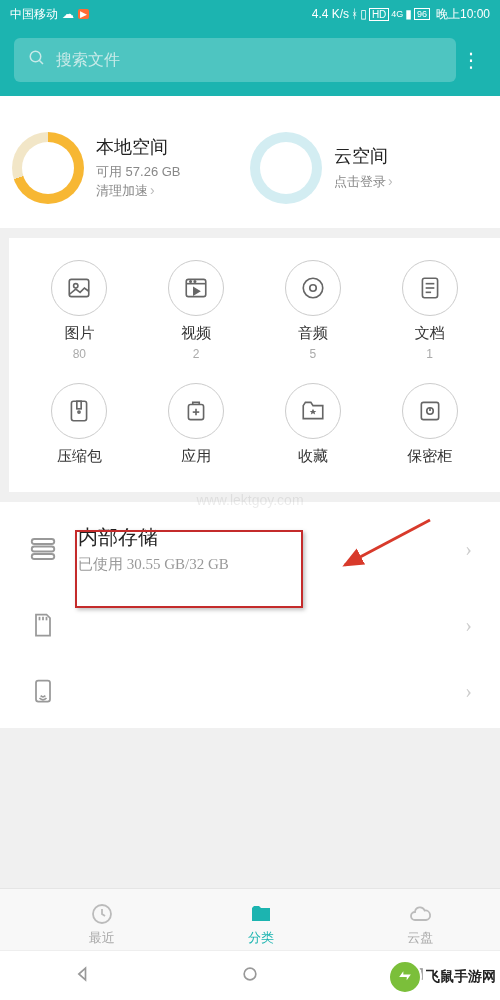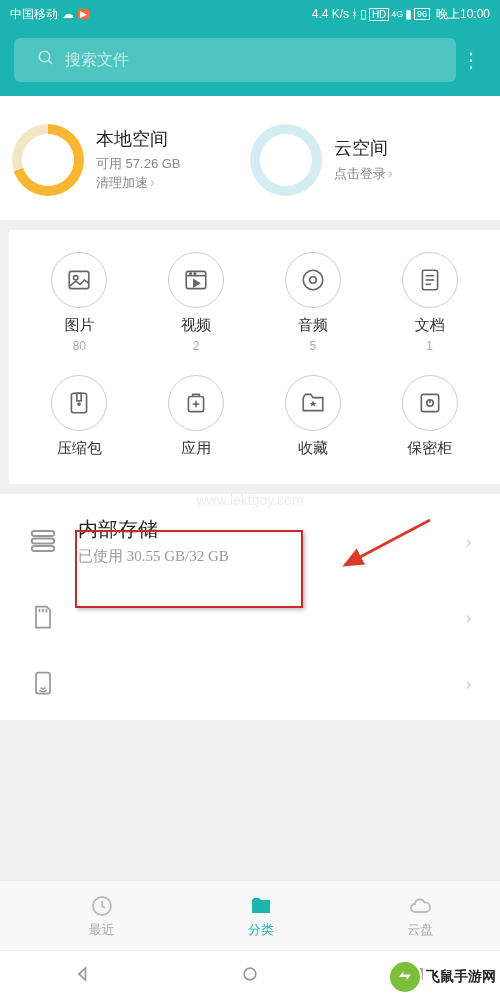--- a/index.html
+++ b/index.html
@@ -29,34 +29,34 @@
     display: flex;
     align-items: center;
   }
   .search-box {
     flex: 1;
     background: #4ec5c1;
     border-radius: 6px;
     height: 44px;
     display: flex;
     align-items: center;
-    padding: 0 23px;
+    padding: 0 14px;
     color: #c8eae8;
     font-size: 16px;
   }
   .search-icon { margin-right: 10px; }
   .more-ic { width: 30px; text-align: center; color: #fff; font-size: 20px; }
 
   .card {
     background: #fff;
     margin: 0;
   }
   .space-card {
     display: flex;
-    padding: 28px 12px 24px;
+    padding: 36px 12px 24px;
   }
   .space-item {
     flex: 1;
     display: flex;
     align-items: center;
     gap: 12px;
   }
   .ring {
     width: 72px; height: 72px; border-radius: 50%;
     position: relative;
@@ -106,21 +106,21 @@
   .st-text .st-title { font-size:20px; color:#222; margin-bottom:4px;}
   .st-text .st-sub { font-size:15px; color:#999; }
   .st-chev { position:absolute; right:20px; color:#ccc; font-size:20px;}
   .highlight-box {
     position:absolute; border:2px solid #c42b2b;
     box-shadow: 2px 2px 4px rgba(0,0,0,.25);
     pointer-events:none;
   }
 
   .bottom-nav {
-    position:absolute; bottom:50px; left:0; right:0;
+    position:absolute; bottom:42px; left:0; right:0;
     height:70px; background:#f8f8f8; border-top:1px solid #e5e5e5;
     display:flex;
     padding-left:22px;
   }
   .nav-item {
     flex:1; display:flex; flex-direction:column; align-items:center; justify-content:center;
     gap:2px; font-size:13px; color:#aaa;
   }
   .nav-item.active { color:#1cb4b0; }
   .nav-ic { width:26px; height:26px; display:flex; align-items:center; justify-content:center;}

